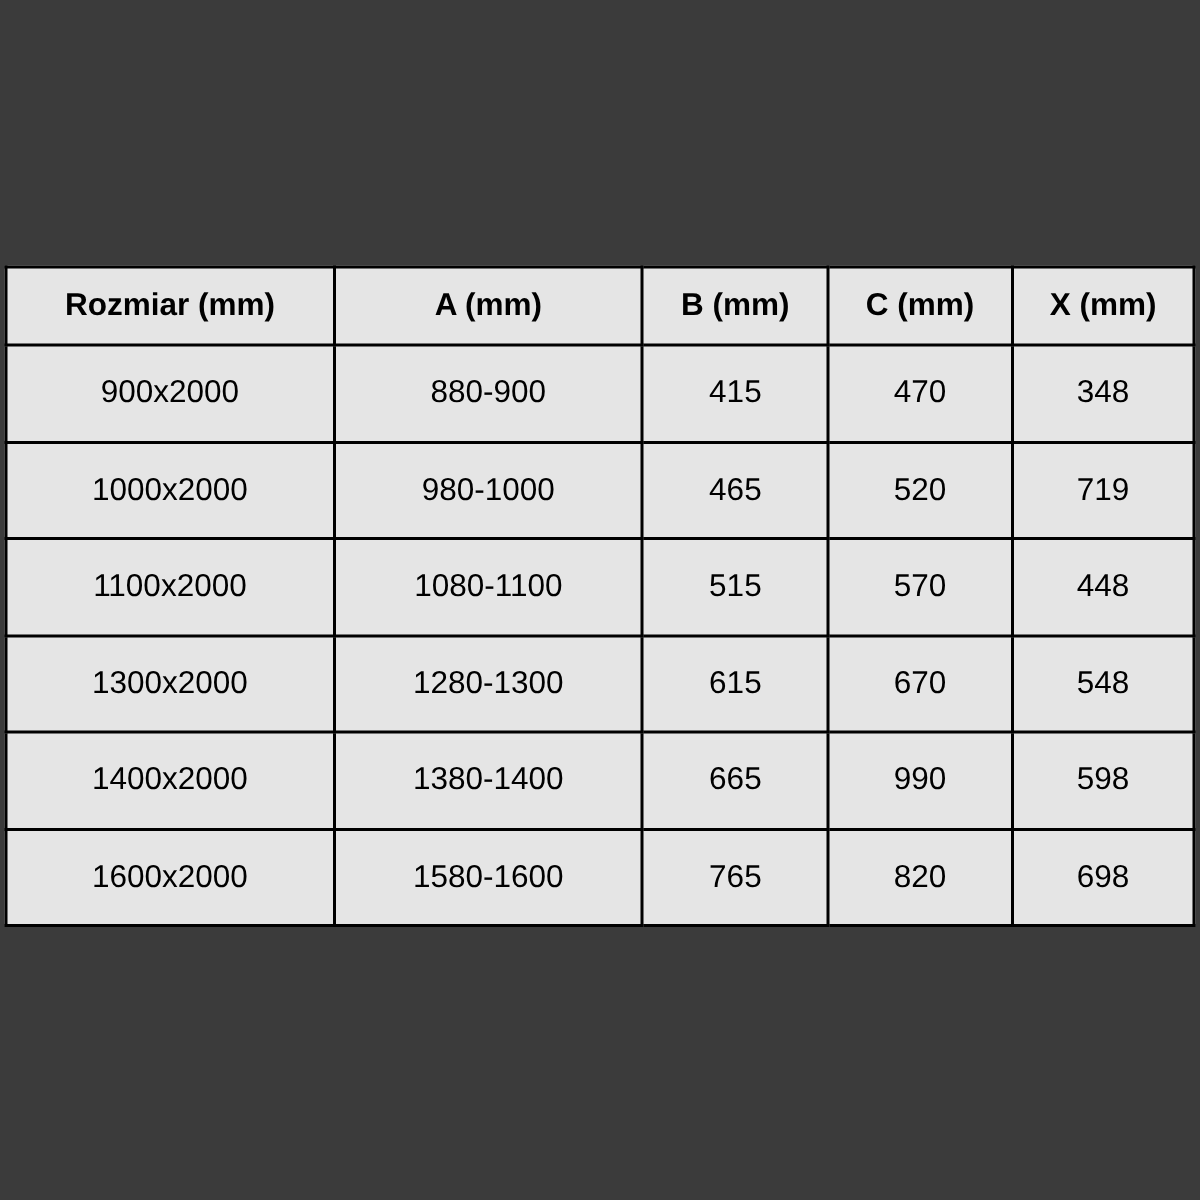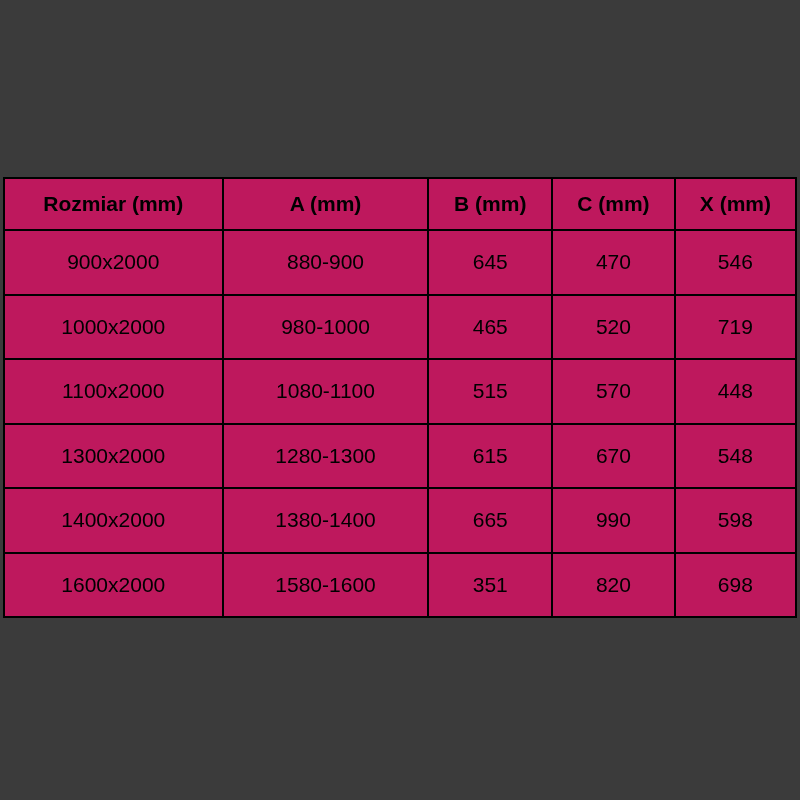--- a/index.html
+++ b/index.html
@@ -18,21 +18,21 @@
     position: absolute;
     left: 3px;
     top: 177px;
     width: 794px;
     height: 441px;
   }
   table.spec {
     width: 100%;
     height: 100%;
     border-collapse: collapse;
-    background: #be185d;
+    background: #e5e5e5;
     table-layout: fixed;
   }
   table.spec th,
   table.spec td {
     border: 2px solid #000000;
     text-align: center;
     vertical-align: middle;
     color: #000000;
     font-size: 21px;
     padding: 0;
@@ -70,23 +70,23 @@
           <th>A (mm)</th>
           <th>B (mm)</th>
           <th>C (mm)</th>
           <th>X (mm)</th>
         </tr>
     </thead>
     <tbody>
         <tr>
           <td>900x2000</td>
           <td>880-900</td>
-          <td>645</td>
+          <td>415</td>
           <td>470</td>
-          <td>546</td>
+          <td>348</td>
         </tr>
         <tr>
           <td>1000x2000</td>
           <td>980-1000</td>
           <td>465</td>
           <td>520</td>
           <td>719</td>
         </tr>
         <tr>
           <td>1100x2000</td>
@@ -105,19 +105,19 @@
         <tr>
           <td>1400x2000</td>
           <td>1380-1400</td>
           <td>665</td>
           <td>990</td>
           <td>598</td>
         </tr>
         <tr>
           <td>1600x2000</td>
           <td>1580-1600</td>
-          <td>351</td>
+          <td>765</td>
           <td>820</td>
           <td>698</td>
         </tr>
       </tbody>
   </table>
 </div>
 
 </body></html>

